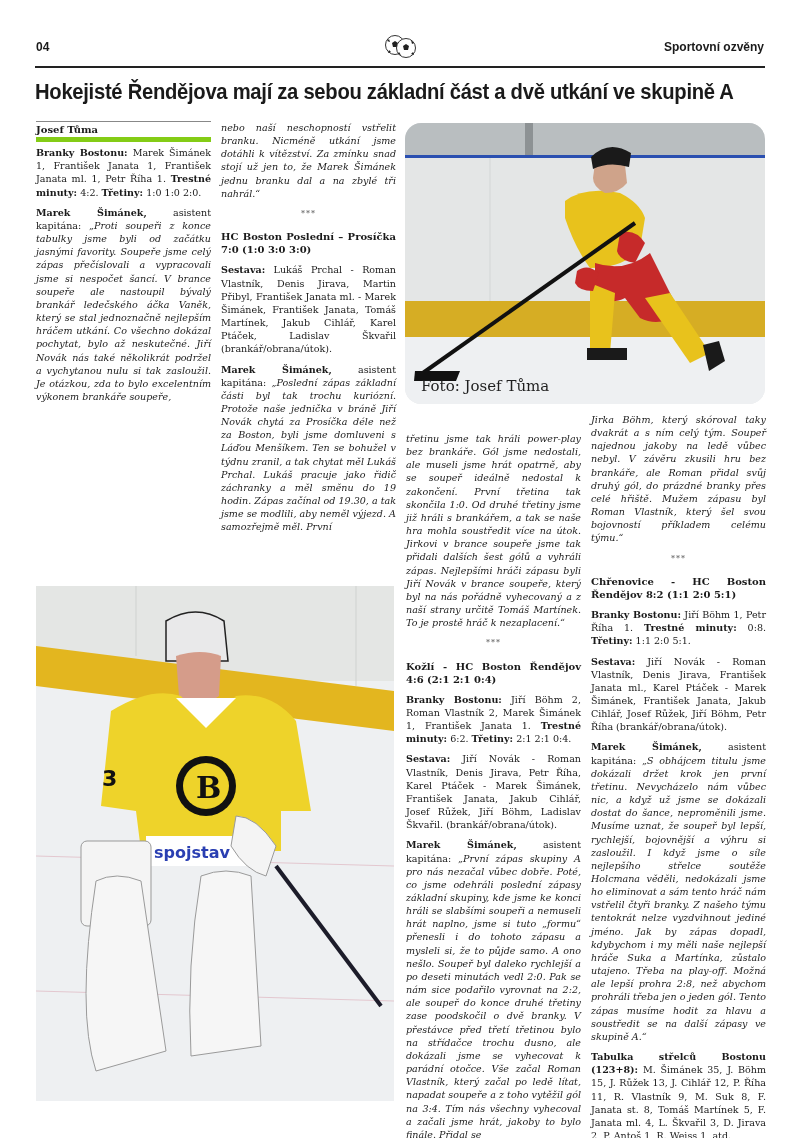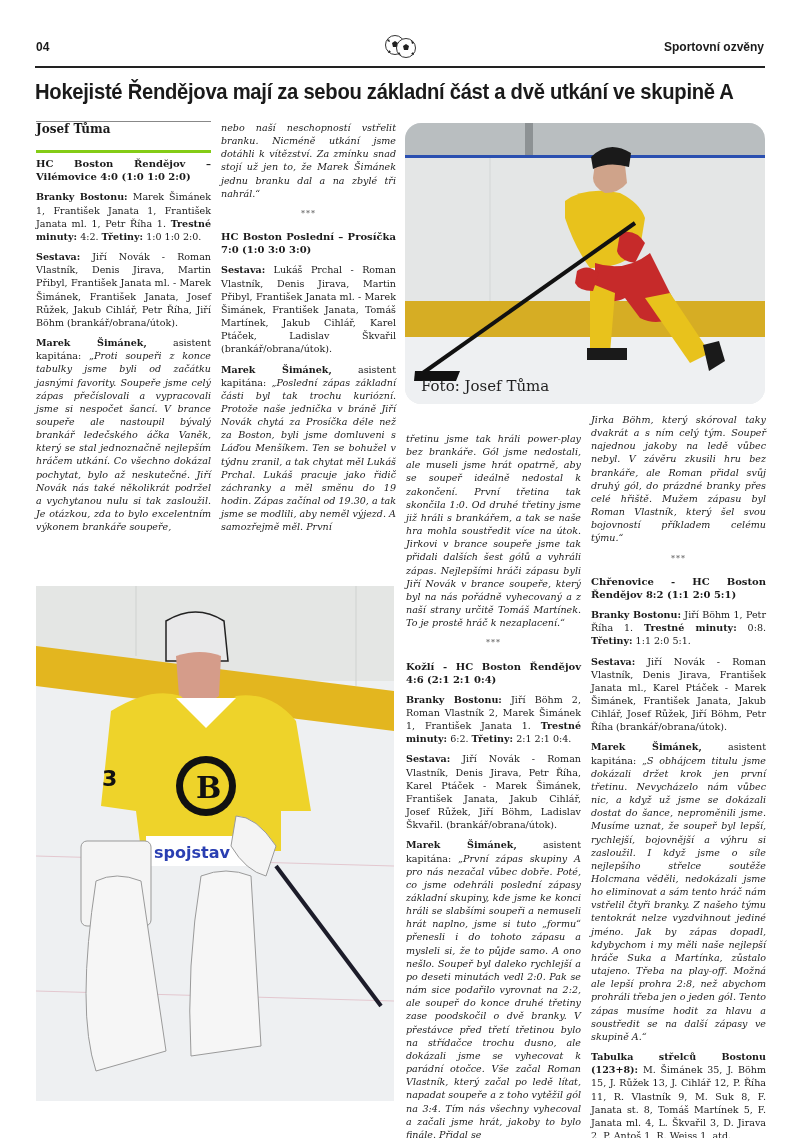--- a/index.html
+++ b/index.html
@@ -11,21 +11,21 @@
   .headline { position: absolute; left: 35px; top: 80px; width: 735px; margin: 0;
     font: bold 21.5px "Liberation Sans", sans-serif; letter-spacing: -0.3px; white-space: nowrap; transform: scaleX(0.94); transform-origin: left; }
   .col { position: absolute; font-family: "DejaVu Serif", serif; font-size: 9.55px; line-height: 13.15px; text-align: justify; }
   .col p { margin: 0 0 7px 0; }
   .col b { font-weight: bold; }
   .col i { font-style: italic; }
   .c1 { left: 36px; top: 121px; width: 175px; }
   .c2 { left: 221px; top: 121px; width: 175px; }
   .c3 { left: 406px; top: 432px; width: 175px; }
   .c4 { left: 591px; top: 413px; width: 175px; }
-  .byline { border-top: 1px solid #888; border-bottom: 3px solid #84cc16; padding: 1px 0 14px 0; margin-bottom: 4px !important; font-weight: bold; font-size: 12px; }
+  .byline { border-top: 1px solid #888; border-bottom: 5px solid #84cc16; padding: 1px 0 1px 0; margin-bottom: 4px !important; font-weight: bold; font-size: 10px; }
   .stars { text-align: center !important; color: #444; font-size: 8px; letter-spacing: 1px; margin: 6px 0 10px 0 !important; }
   .match-title { font-weight: bold; font-size: 10px; }
   .photo { position: absolute; overflow: hidden; }
   .photo1 { left: 405px; top: 123px; width: 360px; height: 281px; border-radius: 16px; }
   .photo2 { left: 36px; top: 586px; width: 358px; height: 515px; }
   .caption { position: absolute; left: 16px; bottom: 9px; font: 15px "DejaVu Serif", serif; color: #1f1f1f; }
 </style>
 </head>
 <body>
 
@@ -44,23 +44,21 @@
     <polygon points="28,21 30,19 31,22" fill="#222"></polygon>
   </svg>
 </div>
 <div class="hdr-sec">Sportovní ozvěny</div>
 <div class="hdr-rule"></div>
 
 <h1 class="headline">Hokejisté Řendějova mají za sebou základní část a dvě utkání ve skupině A</h1>
 
 <div class="col c1">
   <p class="byline">Josef Tůma</p>
-  <p class="match-title">HC Boston Řendějov – Vilémovice 4:0 (1:0 1:0 2:0)</p>
   <p><b>Branky Bostonu:</b><span> Marek Šimánek 1, František Janata 1, František Janata ml. 1, Petr Říha 1. </span><b>Trestné minuty:</b><span> 4:2. </span><b>Třetiny:</b><span> 1:0 1:0 2:0.</span></p>
-  <p><b>Sestava:</b><span> Jiří Novák - Roman Vlastník, Denis Jirava, Martin Přibyl, František Janata ml. - Marek Šimánek, František Janata, Josef Růžek, Jakub Cihlář, Petr Říha, Jiří Böhm (brankář/obrana/útok).</span></p>
   <p><b>Marek Šimánek,</b><span> asistent kapitána: </span><i id="q0a">„Proti soupeři z konce tabulky jsme byli od začátku jasnými favority. Soupeře jsme celý zápas přečíslovali a vypracovali jsme si nespočet šancí. V brance soupeře ale nastoupil bývalý brankář ledečského áčka Vaněk, který se stal jednoznačně nejlepším hráčem utkání. Co všechno dokázal pochytat, bylo až neskutečné. Jiří Novák nás také několikrát podržel a vychytanou nulu si tak zasloužil. Je otázkou, zda to bylo excelentním výkonem brankáře soupeře,</i></p>
 </div>
 
 <div class="col c2">
   <p><i id="q0b">nebo naší neschopností vstřelit branku. Nicméně utkání jsme dotáhli k vítězství. Za zmínku snad stojí už jen to, že Marek Šimánek jednu branku dal a na zbylé tři nahrál.“</i></p>
   <p class="stars">***</p>
   <p class="match-title">HC Boston Poslední – Prosíčka 7:0 (1:0 3:0 3:0)</p>
   <p><b>Sestava:</b><span> Lukáš Prchal - Roman Vlastník, Denis Jirava, Martin Přibyl, František Janata ml. - Marek Šimánek, František Janata, Tomáš Martínek, Jakub Cihlář, Karel Ptáček, Ladislav Škvařil (brankář/obrana/útok).</span></p>
   <p><b>Marek Šimánek,</b><span> asistent kapitána: </span><i id="q1a">„Poslední zápas základní části byl tak trochu kuriózní. Protože naše jednička v bráně Jiří Novák chytá za Prosíčka déle než za Boston, byli jsme domluveni s Láďou Menšíkem. Ten se bohužel v týdnu zranil, a tak chytat měl Lukáš Prchal. Lukáš pracuje jako řidič záchranky a měl směnu do 19 hodin. Zápas začínal od 19.30, a tak jsme se modlili, aby neměl výjezd. A samozřejmě měl. První</i></p>
 </div>

